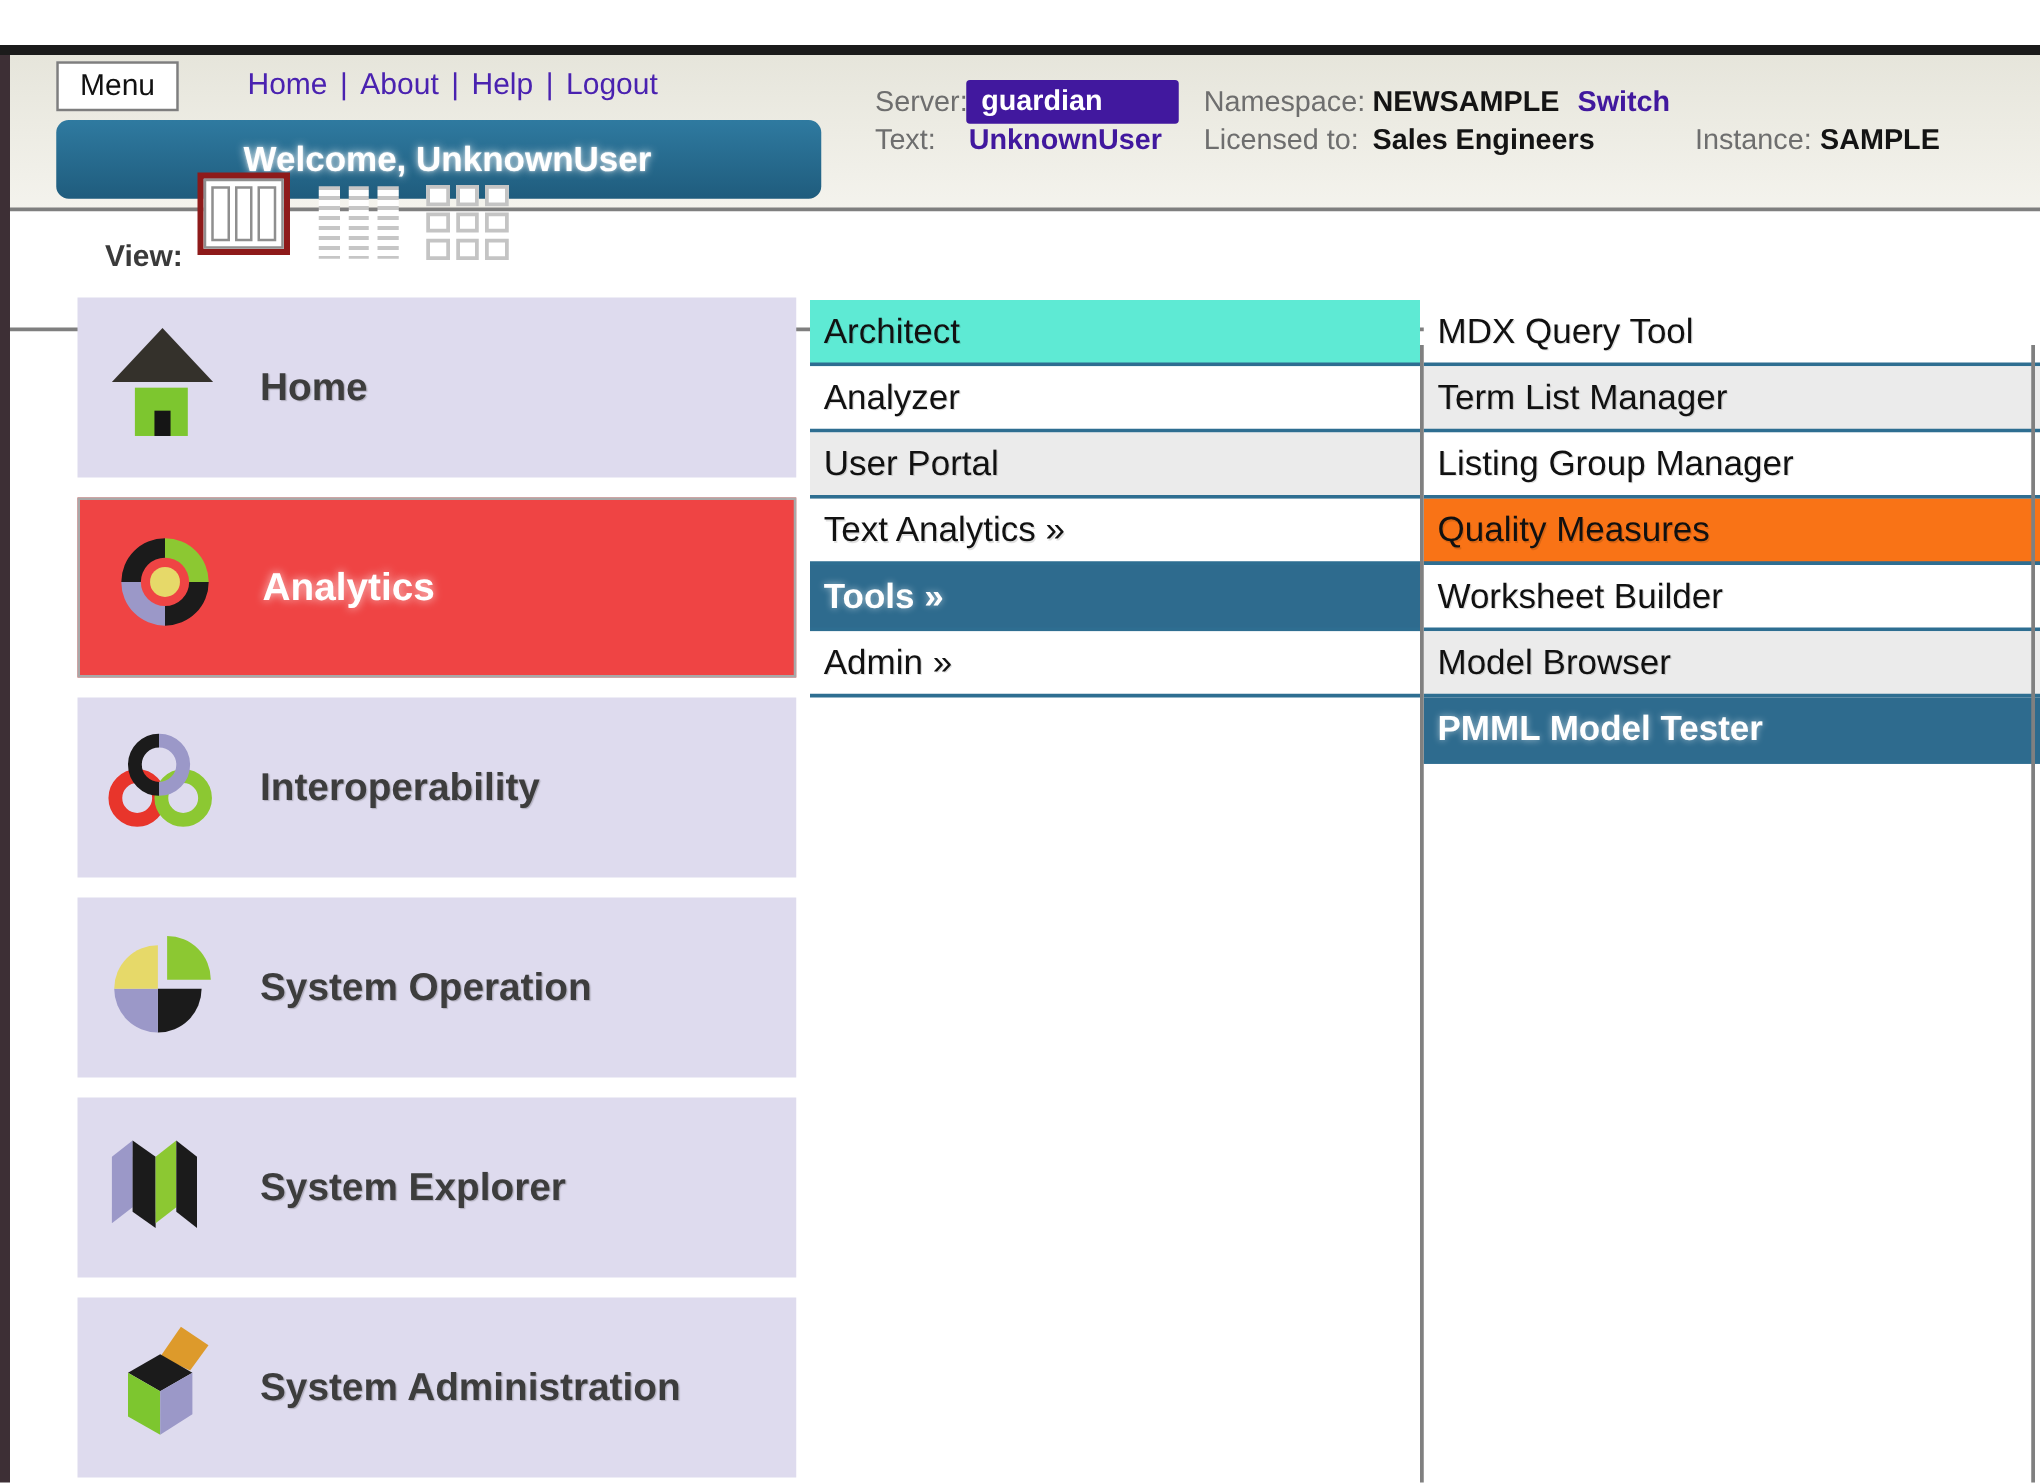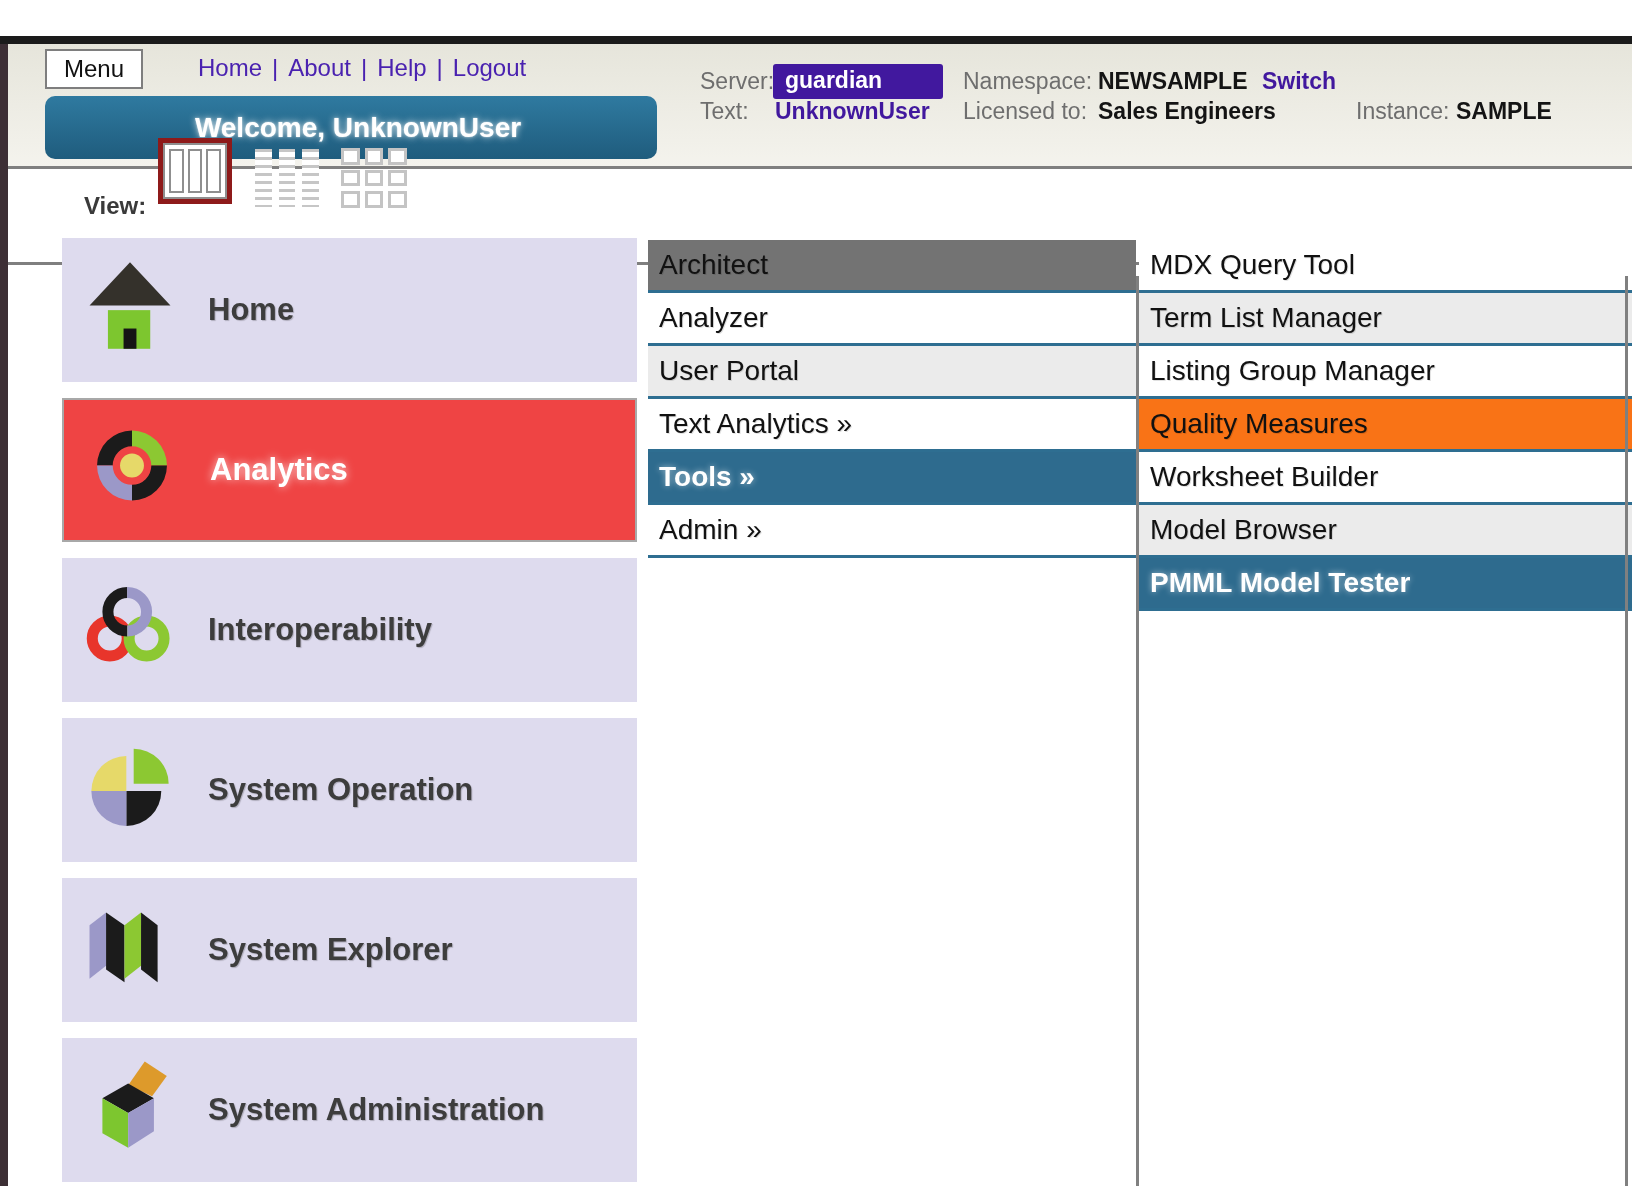--- a/index.html
+++ b/index.html
@@ -192,21 +192,21 @@
       <span><svg viewBox="0 0 100 105">
           <polygon points="48,30 66,4 90,20 74,42" fill="#dd9a2b"></polygon>
           <polygon points="48,28 76,44 48,60 20,44" fill="#1b1b1b"></polygon>
           <polygon points="20,44 48,60 48,98 20,82" fill="#7dc62f"></polygon>
           <polygon points="48,60 76,44 76,80 48,98" fill="#9b98c8"></polygon>
         </svg></span>
       <span>System Administration</span>
     </div>
   </div>
 <div class="menucol submenu" id="submenu">
-    <div class="mrow" style="background: #737373;">
+    <div class="mrow" style="background: #5eead4;">
       <span>Architect</span>
     </div>
     <div class="mrow" style="background: rgb(255, 255, 255);">
       <span>Analyzer</span>
     </div>
     <div class="mrow" style="background: rgb(235, 235, 235);">
       <span>User Portal</span>
     </div>
     <div class="mrow" style="background: rgb(255, 255, 255);">
       <span>Text Analytics »</span>

